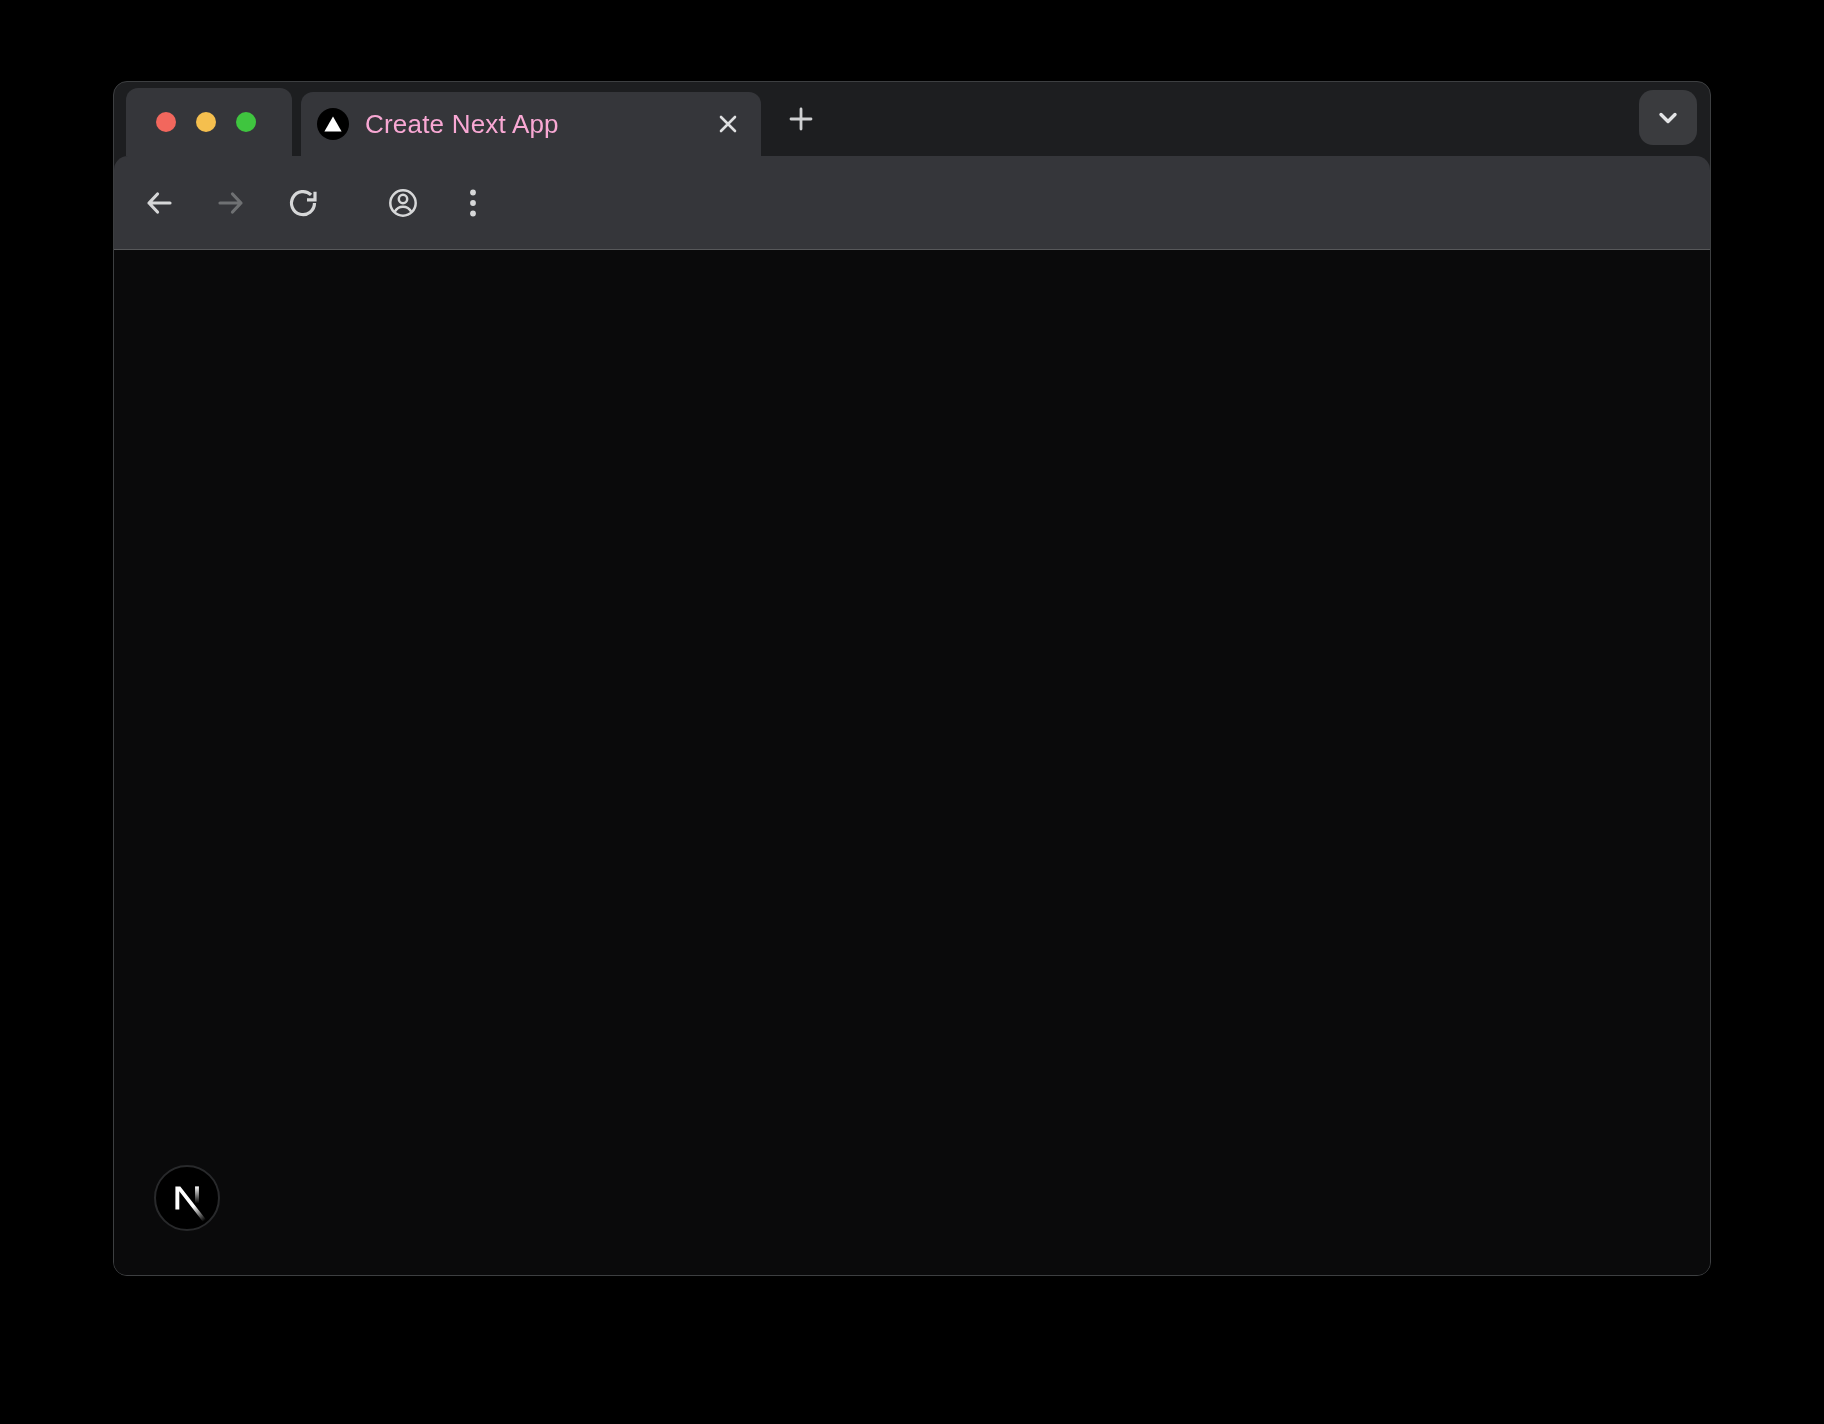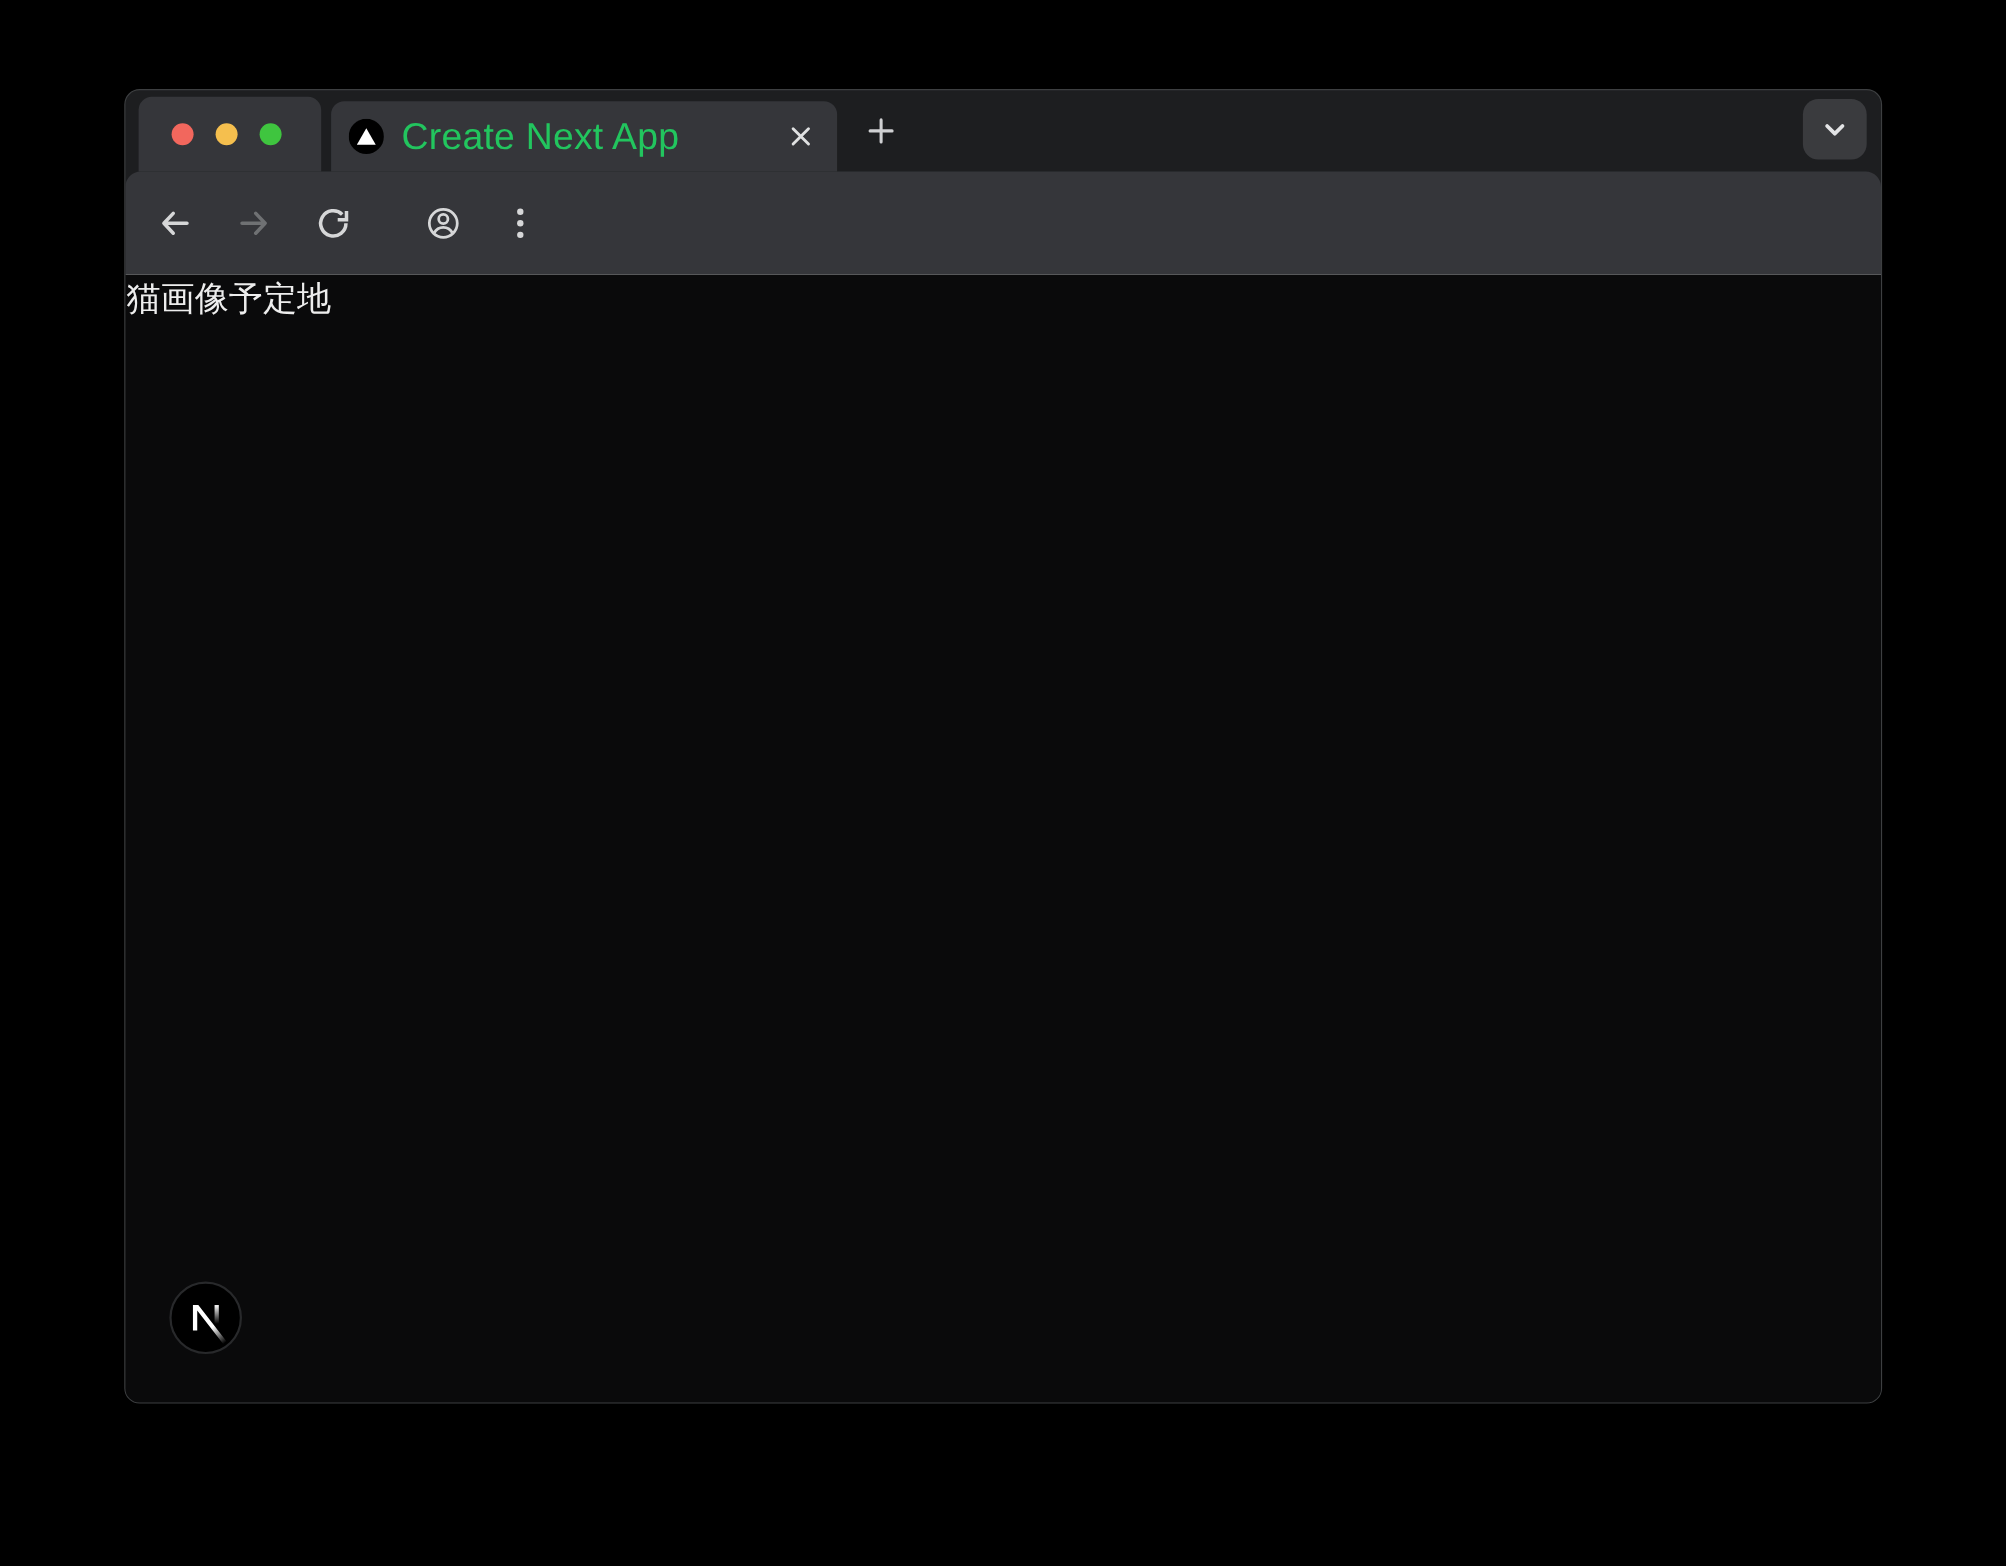--- a/index.html
+++ b/index.html
@@ -25,21 +25,21 @@
   .light.yellow { background:#f5bf4e; }
   .light.green  { background:#3fc53f; }
 
   .tab {
     position:absolute; left:187px; top:10px; width:460px; height:64px;
     background:#35363a; border-radius:12px 12px 0 0;
     display:flex; align-items:center; padding:0 16px; gap:16px;
   }
   .favicon { width:32px; height:32px; flex:none; }
   .tab-title {
-    flex:1; color:#22c55e; font-size:34px; white-space:nowrap;
+    flex:1; color:#f9a8d4; font-size:26px; white-space:nowrap;
     overflow:hidden; letter-spacing:.2px;
   }
   .icon-btn { display:flex; align-items:center; justify-content:center;
               background:none; border:none; cursor:pointer; padding:0; }
   .tab-close { width:34px; height:34px; border-radius:8px; flex:none; }
 
   .newtab-btn { position:absolute; left:665px; top:15px; width:44px; height:44px;
                 border-radius:50%; }
   .tabsearch-btn {
     position:absolute; right:13px; top:8px; width:58px; height:55px;
@@ -152,21 +152,20 @@
     <button class="icon-btn menu-btn">
       <svg width="44" height="44" viewBox="0 0 44 44">
         <circle cx="22" cy="11.5" r="2.9" fill="#d6d7d8"></circle>
         <circle cx="22" cy="22" r="2.9" fill="#d6d7d8"></circle>
         <circle cx="22" cy="32.5" r="2.9" fill="#d6d7d8"></circle>
       </svg>
     </button>
   </div>
 
   <div class="content">
-    <div class="page-text">猫画像予定地</div>
 
     <button class="icon-btn nextjs-badge">
       <svg width="58" height="58" viewBox="0 0 180 180">
         <mask id="nmask" maskUnits="userSpaceOnUse" x="0" y="0" width="180" height="180">
           <circle cx="90" cy="90" r="90" fill="#fff"></circle>
         </mask>
         <g mask="url(#nmask)">
           <circle cx="90" cy="90" r="90" fill="#000"></circle>
           <path d="M149.508 157.52L69.142 54H54v71.97h12.114V69.384l73.885 95.461a90.304 90.304 0 0 0 9.509-7.325z" fill="url(#ngrad0)"></path>
           <rect x="115" y="54" width="12" height="72" fill="url(#ngrad1)"></rect>

